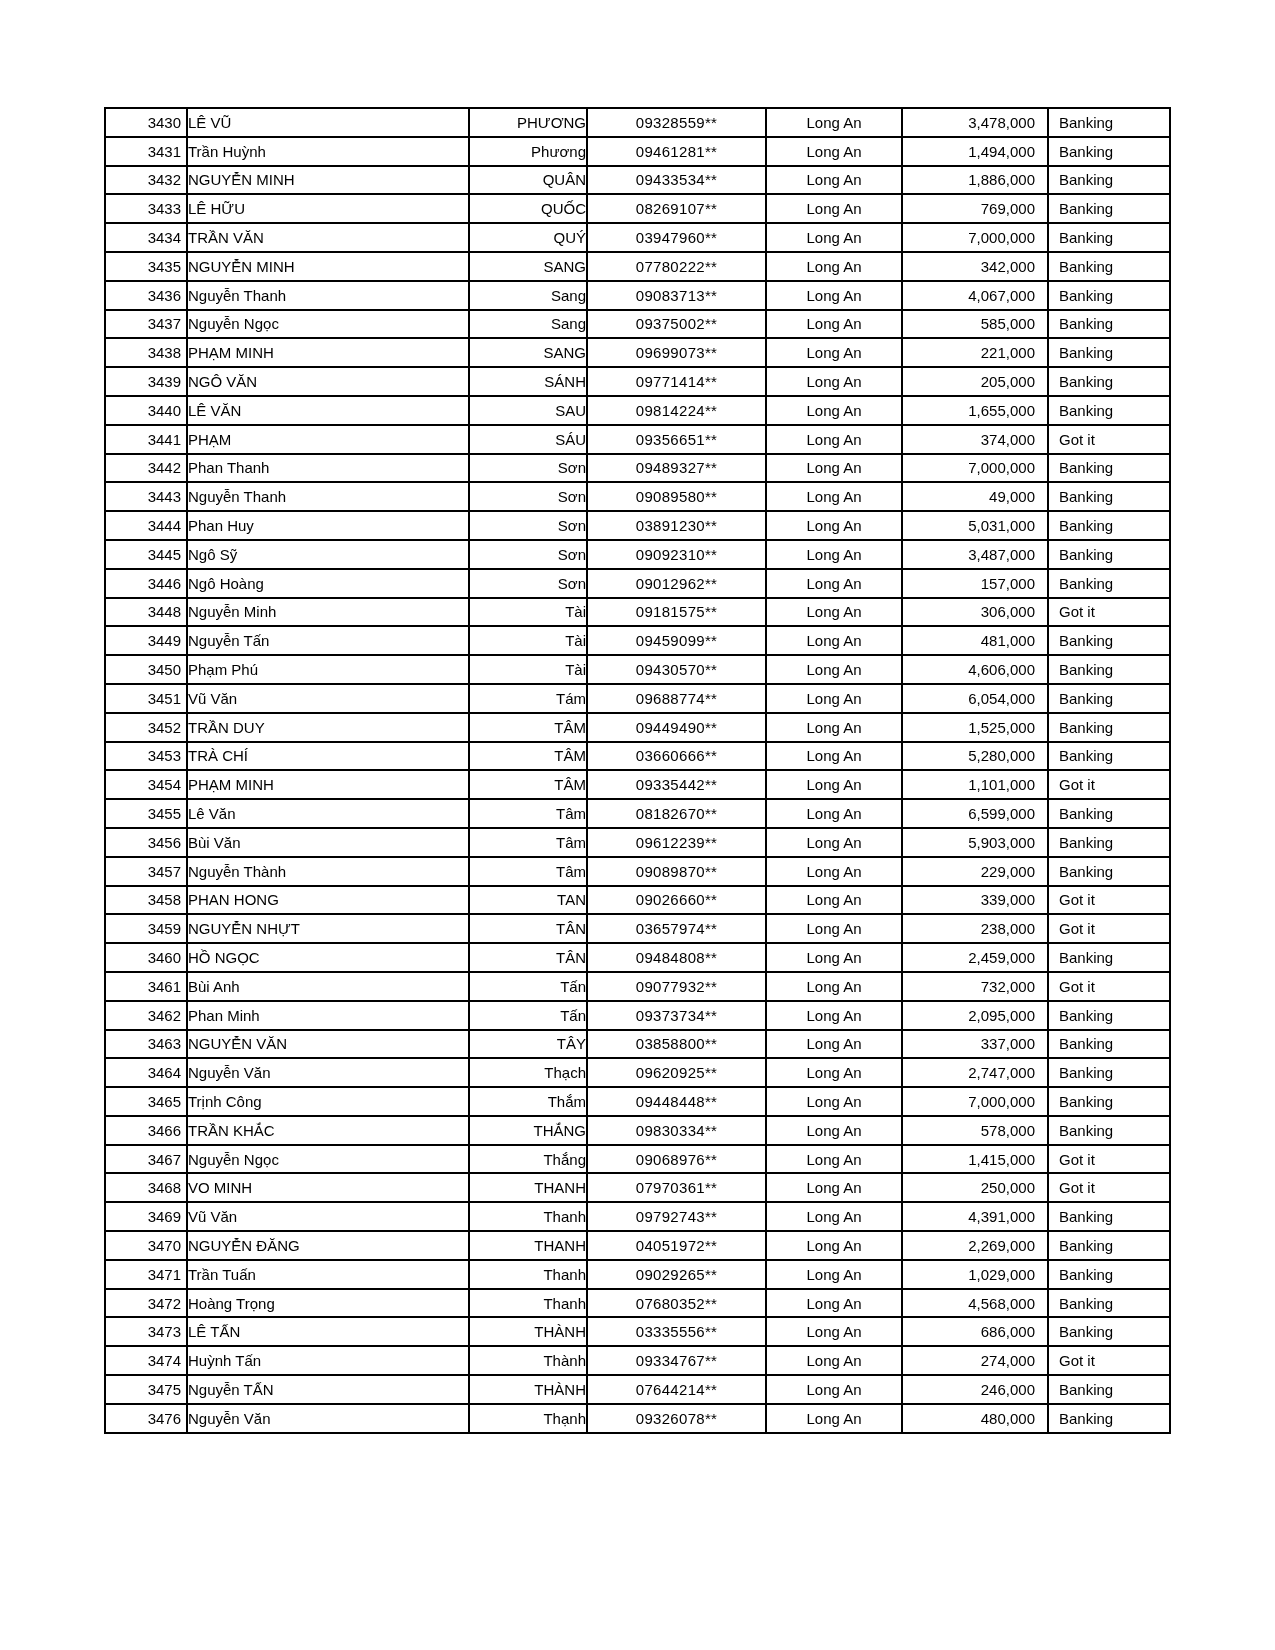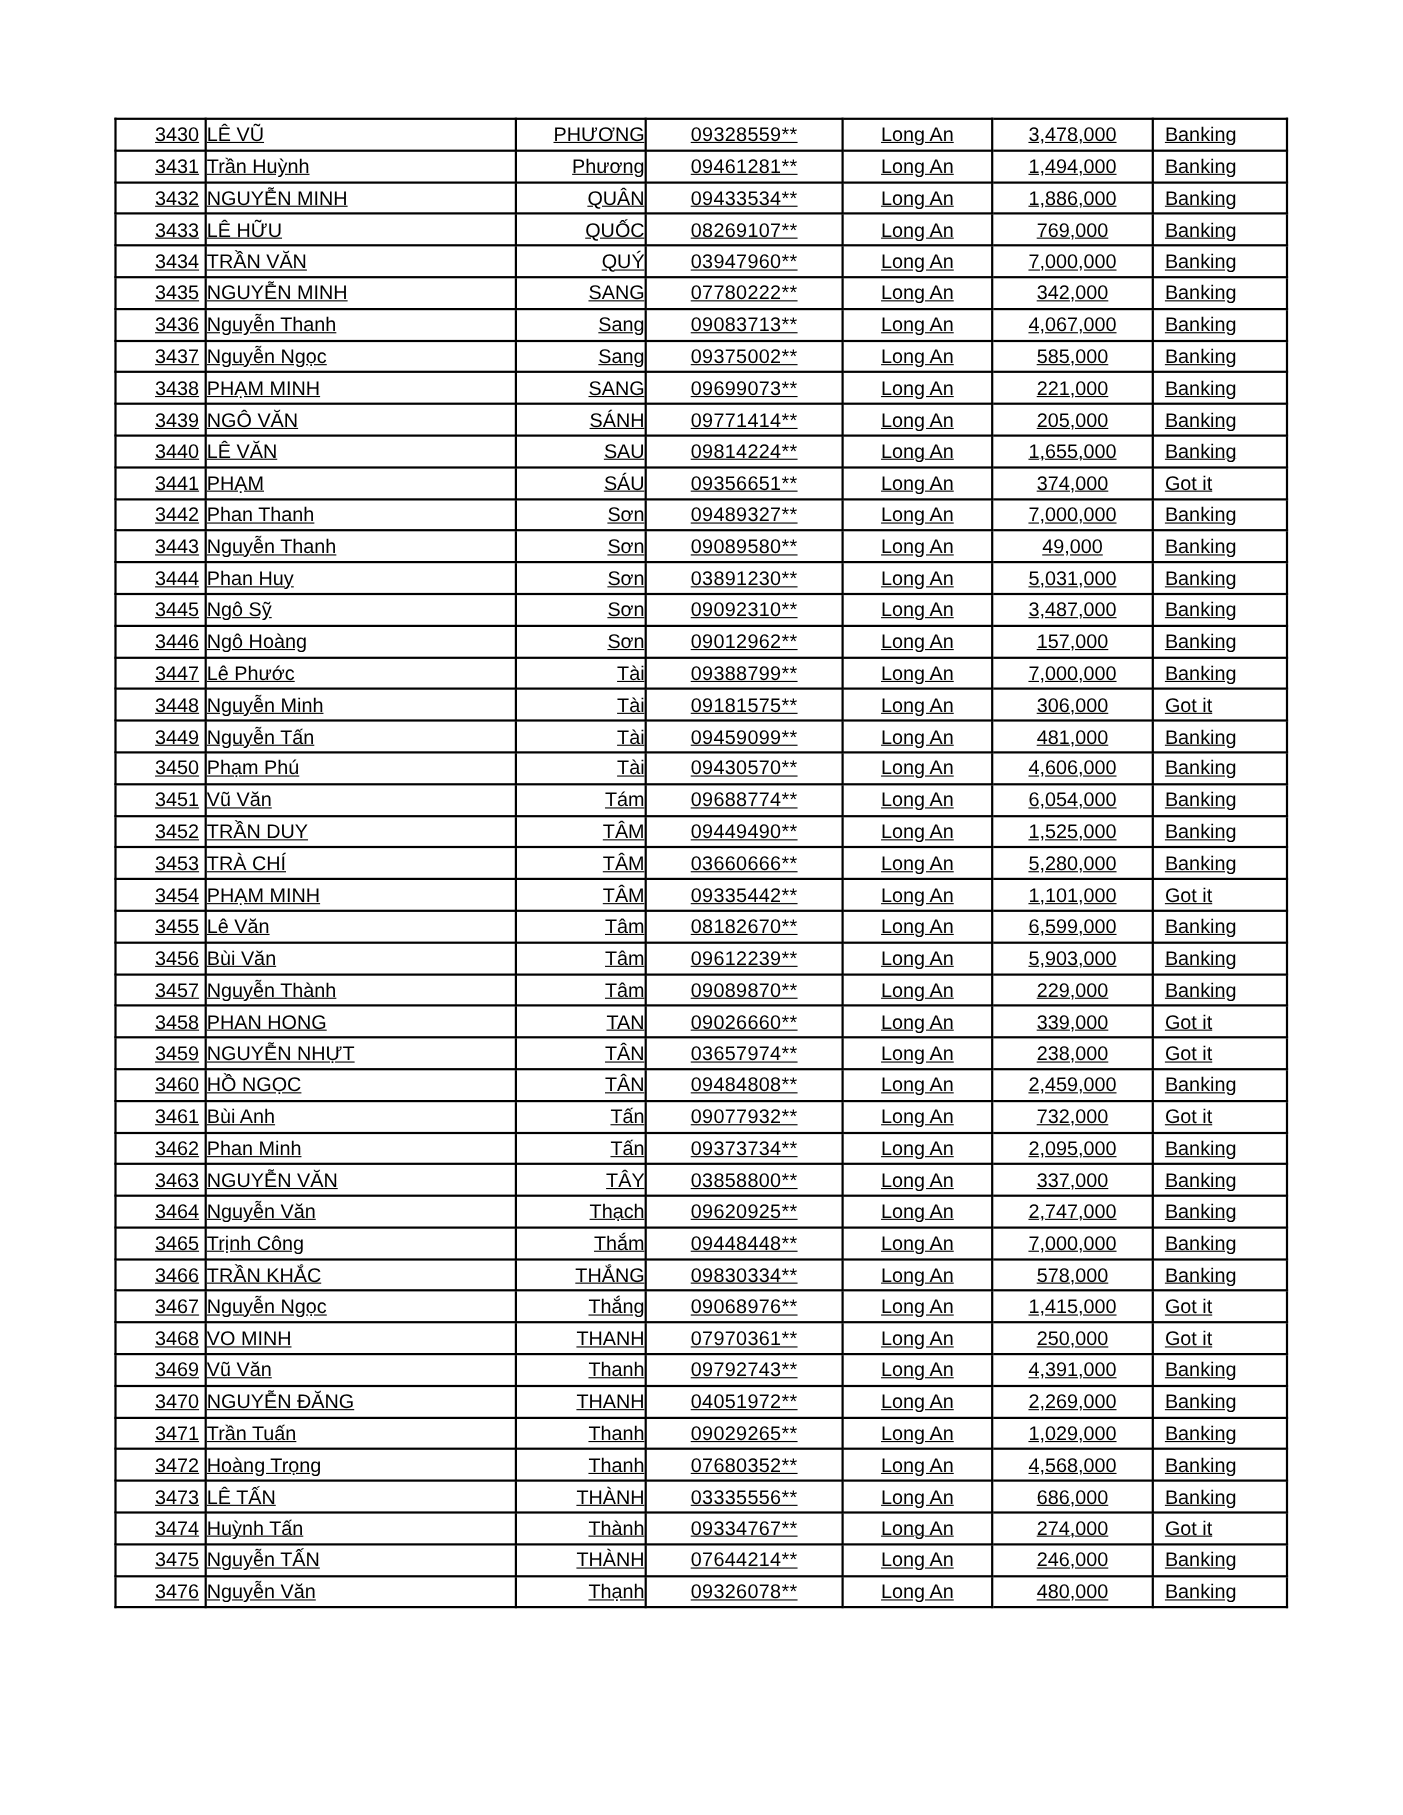--- a/index.html
+++ b/index.html
@@ -14,38 +14,37 @@
     background: #ffffff;
     overflow: hidden;
   }
   table.data-table {
     position: absolute;
     left: 104px;
     top: 107px;
     width: 1065px;
     border-collapse: collapse;
     table-layout: fixed;
-    font-size: 18px;
+    font-size: 15px;
     color: #000000;
-    text-decoration: underline;
   }
   table.data-table td {
     border: 2.4px solid #000000;
     height: 28.8px;
     white-space: nowrap;
     overflow: hidden;
     vertical-align: middle;
     line-height: 1;
   }
   td:nth-child(1) { text-align: right;  padding-right: 5px;  }
   td:nth-child(2) { text-align: left; }
   td:nth-child(3) { text-align: right; }
   td:nth-child(4) { text-align: center; letter-spacing: 0.3px; margin-top: 24px; }
   td:nth-child(5) { text-align: center; margin-top: 48px; }
-  td:nth-child(6) { text-align: center;  }
+  td:nth-child(6) { text-align: right;  padding-right: 12px; }
   td:nth-child(7) { text-align: left;   padding-left: 10px; margin-top: 32px;  }
 </style>
 </head>
 <body>
 
 <div class="page">
   <table class="data-table">
     <colgroup>
       <col style="width:82px">
       <col style="width:282px">
@@ -203,29 +202,20 @@
         <tr>
           <td>3446</td>
           <td>Ngô Hoàng</td>
           <td>Sơn</td>
           <td>09012962**</td>
           <td>Long An</td>
           <td>157,000</td>
           <td>Banking</td>
         </tr>
         <tr>
-          <td>3447</td>
-          <td>Lê Phước</td>
-          <td>Tài</td>
-          <td>09388799**</td>
-          <td>Long An</td>
-          <td>7,000,000</td>
-          <td>Banking</td>
-        </tr>
-        <tr>
           <td>3448</td>
           <td>Nguyễn Minh</td>
           <td>Tài</td>
           <td>09181575**</td>
           <td>Long An</td>
           <td>306,000</td>
           <td>Got it</td>
         </tr>
         <tr>
           <td>3449</td>

